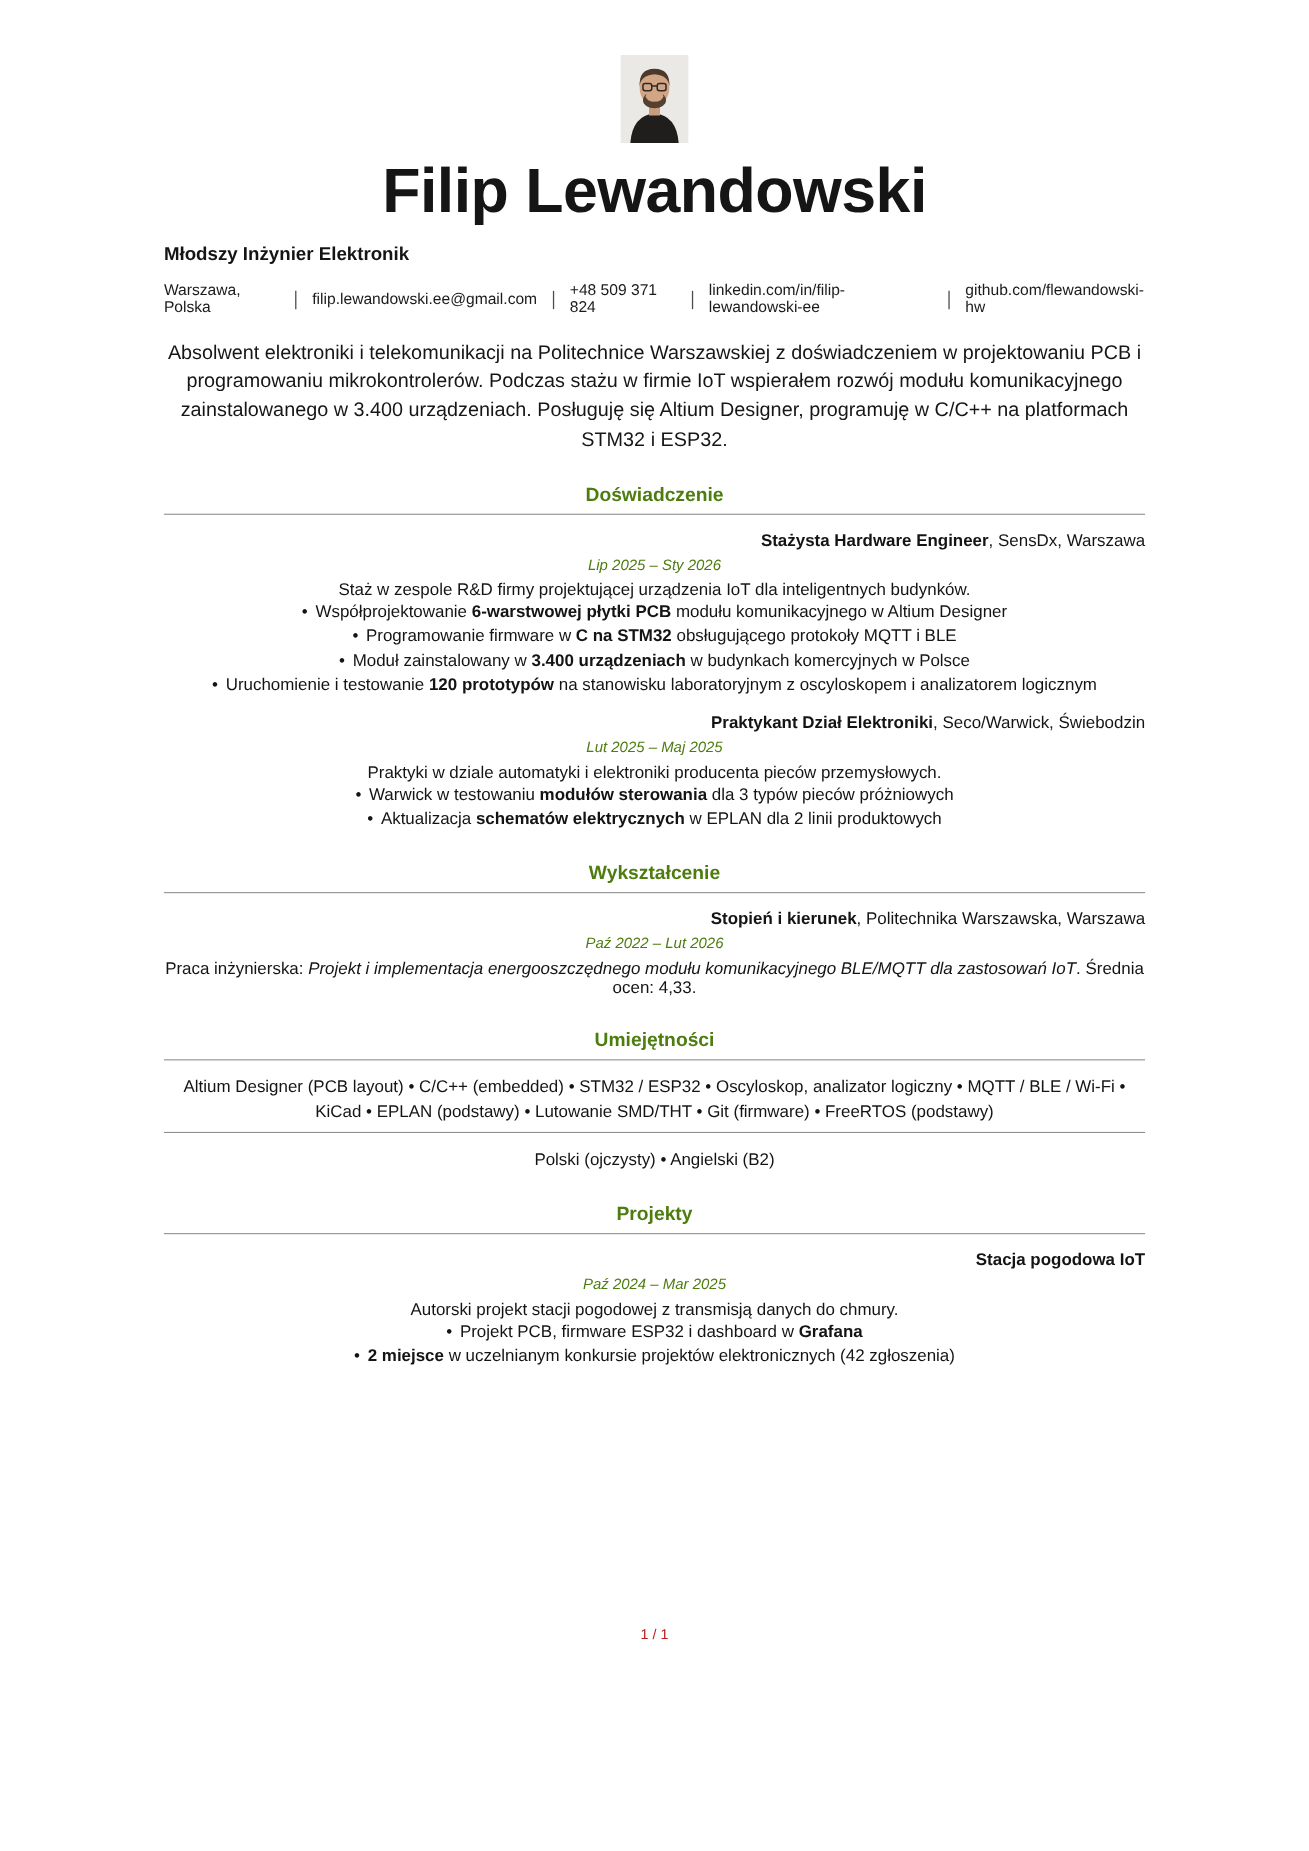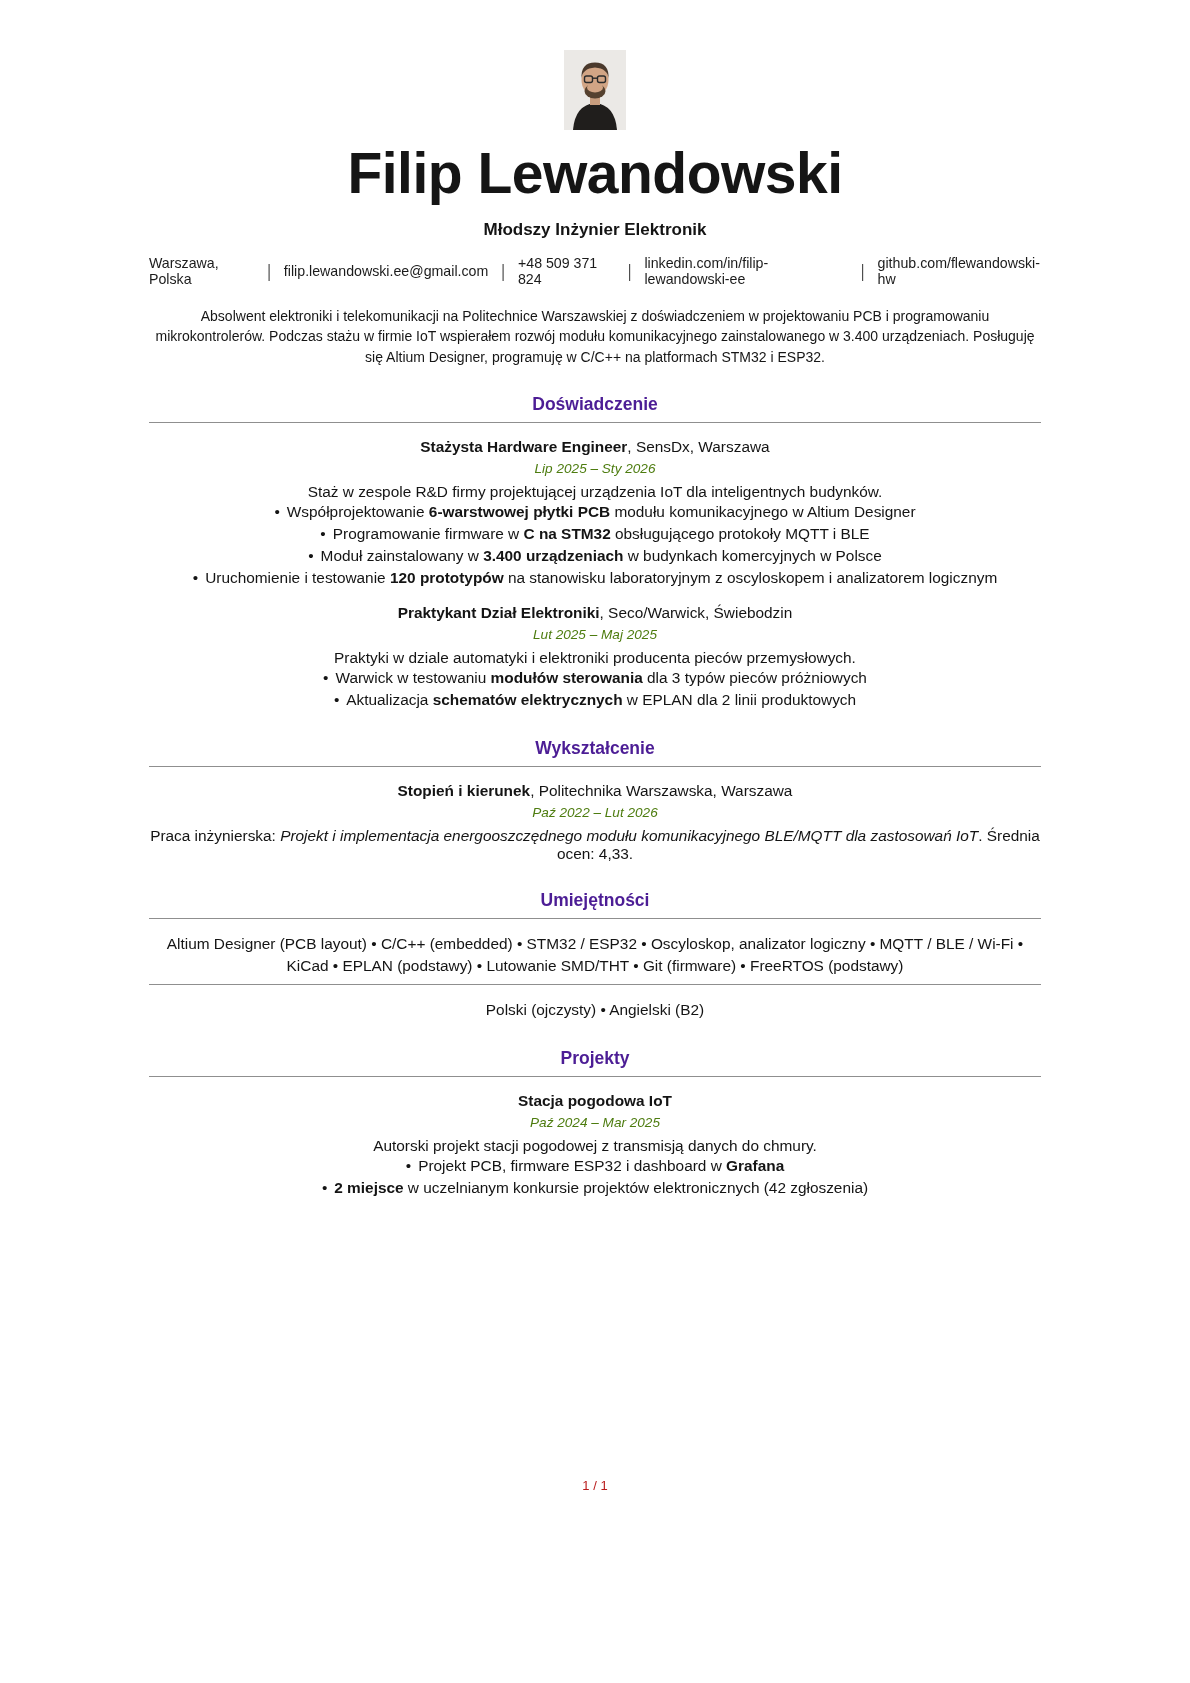--- a/index.html
+++ b/index.html
@@ -5,33 +5,33 @@
   * { margin:0; padding:0; box-sizing:border-box; }
   html,body { background:#ffffff; }
   body { font-family:"Liberation Sans", sans-serif; color:#141414; }
   .page { width:982px; height:1683px; margin:0 auto; background:#fff; position:relative;
           padding:50px 45px 14px 45px; overflow:hidden; }
 
   .photo-wrap { text-align:center; margin-bottom:8px; }
   .photo-wrap svg { display:inline-block; }
 
   .name { font-size:57px; font-weight:700; text-align:center; line-height:1.12; letter-spacing:-0.5px; color:#151515; }
-  .role { margin-top:14px; font-size:17px; font-weight:700; text-align:center; }
+  .role { margin-top:14px; font-size:17px; font-weight:700; }
 
   .contacts { margin-top:15px; display:flex; justify-content:center; align-items:center; gap:13px;
               font-size:14.2px; color:#1b1b1b; }
   .sep { display:inline-block; transform:scaleY(1.25); color:#4a4a4a; font-weight:400; }
 
-  .summary { margin-top:19px; font-size:14px; line-height:1.46; text-align:center; color:#161616; }
+  .summary { margin-top:19px; font-size:18px; line-height:1.46; text-align:center; color:#161616; }
 
-  .section-title { margin-top:27px; font-size:17.5px; font-weight:700; text-align:center; color:#4c1d95; }
+  .section-title { margin-top:27px; font-size:17.5px; font-weight:700; text-align:center; color:#4d7c0f; }
   .rule { border:none; border-top:1px solid #8f8f8f; margin-top:7px; height:0; }
 
   .entry { margin-top:15px; }
-  .entry-heading { font-size:15.4px; text-align:center; }
+  .entry-heading { font-size:15.4px; text-align:right; }
   .dates { margin-top:5px; font-size:13.6px; font-style:italic; text-align:center; color:#4d7c0f; }
   .desc { margin-top:7px; font-size:15.4px; text-align:center; }
   .bullets { margin-top:0; }
   .bullet { font-size:15.4px; line-height:22px; text-align:center; }
   .bdot { margin-right:7px; }
 
   .inline-text { font-size:15.4px; line-height:1.42; text-align:center; margin-top:14px; }
 
   .b { font-weight:700; }
   .i { font-style:italic; }

